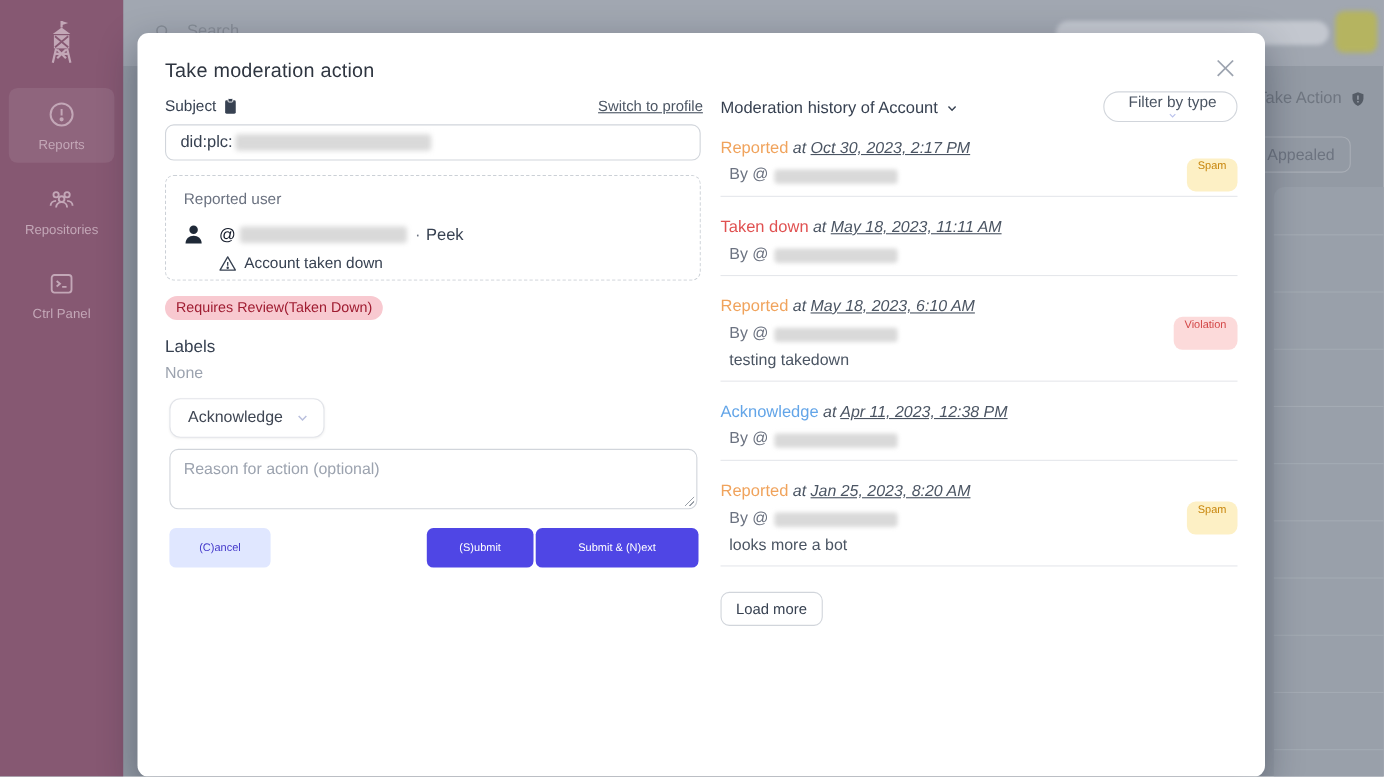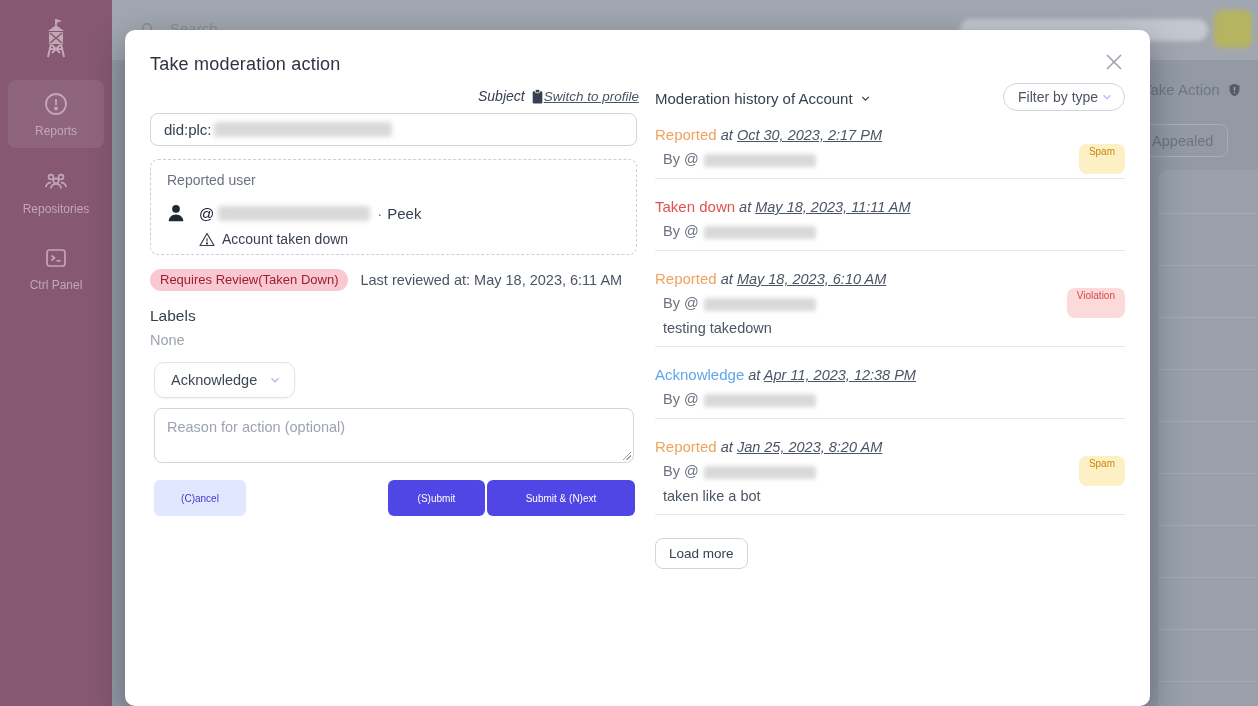--- a/index.html
+++ b/index.html
@@ -27,21 +27,21 @@
   .nav-item.active { background:rgba(255,255,255,.08); }
   .nav-item .nav-icon { display:flex; justify-content:center; margin-bottom:8px; }
 
   
   #modal { left:125px; top:30px; width:1025px; height:676px; background:#ffffff; border-radius:10px;
            box-shadow:0 12px 34px rgba(15,23,42,.38); }
   #modal-close { right:24px; top:20px; width:24px; height:24px; cursor:pointer; }
 
   #modal-title { left:25px; top:24px; font-size:18px; font-weight:500; color:#2e3540; letter-spacing:.2px; }
 
-  #subject-row { left:25px; top:58px; width:489px; display:flex; justify-content:flex-end; align-items:center;font-style:italic; }
+  #subject-row { left:25px; top:58px; width:489px; display:flex; justify-content:space-between; align-items:center; }
   #subject-label { display:flex; align-items:center; gap:6px; font-size:14px; color:#374151; }
   #switch-link { font-size:13.5px; color:#4b5563; text-decoration:underline; cursor:pointer; }
 
   #subject-input { left:25px; top:83px; width:487px; height:33px; border:1px solid #d1d5db; border-radius:8px;
                    display:flex; align-items:center; padding-left:13px; font-size:15px; color:#374151; background:#fff; }
 
   .blob { display:inline-block; background:#d9d9d9; border-radius:3px; filter:blur(2.5px); vertical-align:middle; }
   #subject-blob { width:178px; height:15px; margin-left:2px; }
 
   #reported-box { left:25px; top:129px; width:487px; height:96px; border:1px dashed #cbd0d6; border-radius:8px; }
@@ -74,21 +74,21 @@
   .btn { position:absolute; top:450px; height:36px; border:none; border-radius:6px; font-size:10px;
          font-family:"Liberation Sans", sans-serif; cursor:pointer; }
   #btn-cancel { left:29px; width:92px; background:#e0e7ff; color:#4338ca; }
   #btn-submit { left:263px; width:97px; background:#4f46e5; color:#ffffff; }
   #btn-submit-next { left:362px; width:148px; background:#4f46e5; color:#ffffff; }
 
   
   #history-header { left:530px; top:53px; width:470px; display:flex; justify-content:space-between; align-items:flex-start; }
   #history-title { display:flex; align-items:center; gap:6px; font-size:15px; color:#374151; margin-top:7px; cursor:pointer; }
   #filter-select { width:122px; height:28px; border:1px solid #d1d5db; border-radius:14px; display:flex; align-items:center;
-                   justify-content:space-between; padding:0 10px 0 14px; font-size:14px; color:#4b5563; background:#fff; cursor:pointer; }
+                   justify-content:space-between; padding:0 10px 0 14px; font-size:14px; color:#4b5563; background:#fff; cursor:pointer;flex-direction:column; }
 
   #history-entries { left:530px; top:96px; width:470px; }
   .entry-header { font-size:15px; height:20px; }
   .entry-at { font-style:italic; color:#4b5563; font-size:14.5px; }
   .entry-date { font-style:italic; color:#4b5563; font-size:14.5px; text-decoration:underline; cursor:pointer; }
   .entry-body { margin-top:2px; padding:0 0 8px 8px; border-bottom:1px solid #e5e7eb; margin-bottom:19px; }
   .entry-row { display:flex; align-items:center; height:22px; }
   .entry-by { font-size:14.5px; color:#6b7280; display:flex; align-items:flex-end; }
   .entry-blob { width:112px; height:13px; margin-left:5px; filter:blur(2px); }
   .entry-badge { margin-left:auto; font-size:10px; padding:2px 10px 17px; border-radius:8px; }
@@ -245,21 +245,20 @@
           <line x1="12" y1="9" x2="12" y2="14"></line>
             <circle cx="12" cy="17" r="0.8" fill="#374151"></circle>
         </svg>
       </span>
       <span>Account taken down</span>
     </div>
   </div>
 
   <div id="review-row" class="abs">
     <span id="review-badge">Requires Review(Taken Down)</span>
-    <span id="last-reviewed">Last reviewed at: May 18, 2023, 6:11 AM</span>
   </div>
 
   <div id="labels-heading" class="abs">Labels</div>
   <div id="labels-none" class="abs">None</div>
 
   <div id="action-select" class="abs">
     <span>Acknowledge</span>
     <span>
       <svg width="14" height="14" viewBox="0 0 24 24" fill="none" stroke="#b9bfdd" stroke-width="2.4">
         <path d="M6 9l6 6 6-6"></path>
@@ -340,18 +339,18 @@
       <div>
         <div class="entry-header"><span style="color: rgb(240, 163, 92);">Reported</span><span class="entry-at"> at </span><span class="entry-date">Jan 25, 2023, 8:20 AM</span></div>
         <div class="entry-body">
           <div class="entry-row">
             <span class="entry-by">
               <span>By @</span>
               <span class="blob entry-blob"></span>
             </span>
             <span class="entry-badge" style="background: rgb(253, 240, 197); color: rgb(200, 134, 13);">Spam</span>
           </div>
-          <div class="entry-comment">taken like a bot</div>
+          <div class="entry-comment">looks more a bot</div>
         </div>
       </div>
     </div>
   <button id="load-more" class="abs" style="top: 508px;">Load more</button>
 </div>
 
 </body></html>

